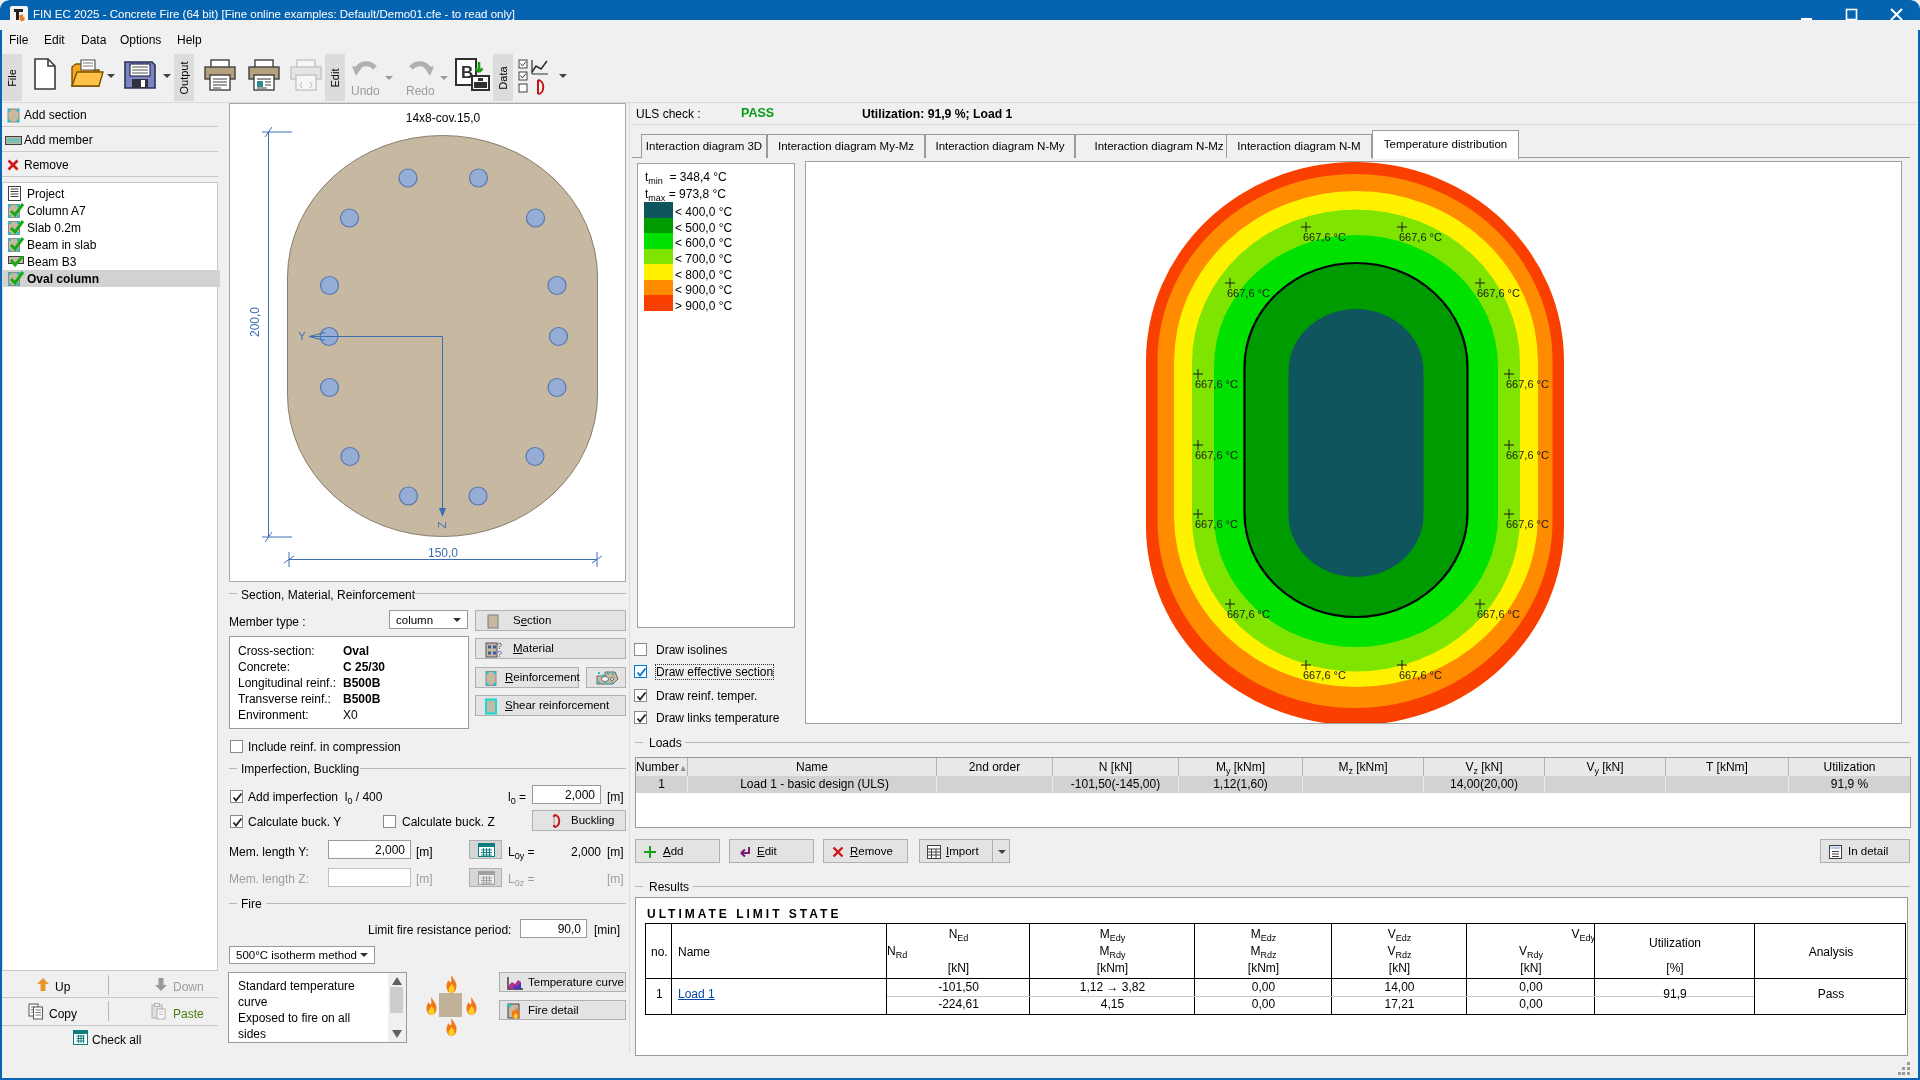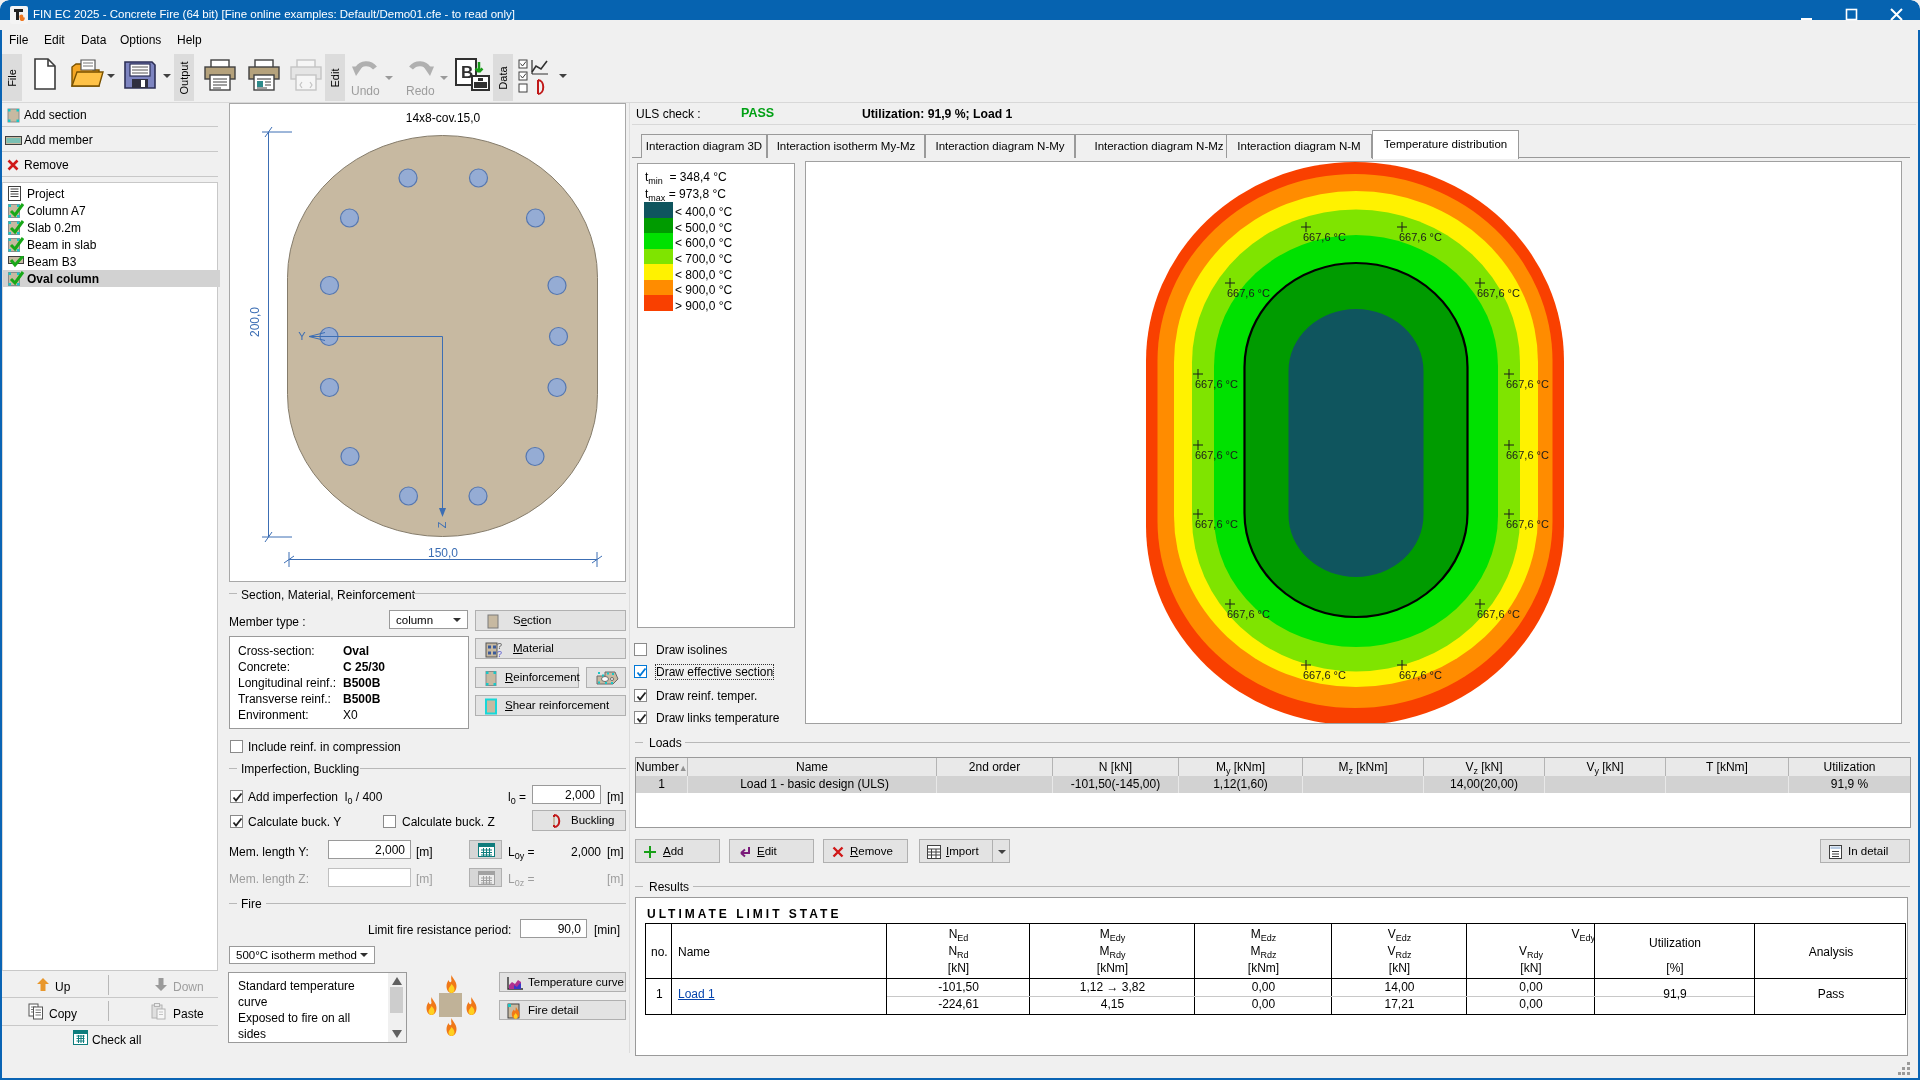--- a/index.html
+++ b/index.html
@@ -283,21 +283,21 @@
           <rect x="5.5" y="4" width="9" height="12" fill="#fff" stroke="#555"></rect>
           <path d="M7.5 7 L13 7 M7.5 9.5 L13 9.5 M7.5 12 L13 12" stroke="#777"></path>
         </svg>
     <div class="bbtn" style="left:49px;top:35px">Copy</div>
     <svg class="abs" style="left:151px;top:31px" width="17" height="17" opacity="0.5">
           <rect x="1" y="2" width="10" height="13" fill="#cfcfcf" stroke="#777"></rect>
           <rect x="3.5" y="0.5" width="5" height="3" fill="#e8e8e8" stroke="#777"></rect>
           <rect x="6" y="6" width="8" height="10" fill="#fff" stroke="#777"></rect>
           <path d="M8 9 L12 9 M8 11.5 L12 11.5" stroke="#999"></path>
         </svg>
-    <div class="bbtn" style="left:173px;top:35px;color:#000000">Paste</div>
+    <div class="bbtn" style="left:173px;top:35px;color:#4d7c0f">Paste</div>
     <svg class="abs" style="left:73px;top:58px" width="15" height="15">
           <rect x="0.5" y="0.5" width="14" height="14" fill="#fff" stroke="#0e7d7d"></rect>
           <rect x="0.5" y="0.5" width="14" height="3.5" fill="#0e7d7d"></rect>
           <path d="M3.5 6 L11.5 6 M3.5 8.5 L11.5 8.5 M3.5 11 L11.5 11 M5.5 5 L5.5 13 M8 5 L8 13 M10.5 5 L10.5 13" stroke="#0e7d7d"></path>
         </svg>
     <div class="bbtn" style="left:92px;top:61px">Check all</div>
   </div>
 </div>
 
 
@@ -553,21 +553,21 @@
   <div class="glabel" style="left:636px;top:107px;font-size:12px">ULS check :</div>
   <div class="glabel" style="left:741px;top:106px;font-size:12.5px;font-weight:bold;color:#00a014">PASS</div>
   <div class="glabel" style="left:862px;top:106.5px;font-size:12.2px;font-weight:bold">Utilization: 91,9 %; Load 1</div>
   <div class="abs" style="left:632px;top:124px;width:1284px;height:1px;background:#d8d8d8"></div>
 
   <div id="tabline"></div>
   <div class="tab" style="left:641px;width:126px">
         <div class="t">Interaction diagram 3D</div>
       </div>
   <div class="tab" style="left:767px;width:158px">
-        <div class="t">Interaction isotherm My-Mz</div>
+        <div class="t">Interaction diagram My-Mz</div>
       </div>
   <div class="tab" style="left:925px;width:150px">
         <div class="t">Interaction diagram N-My</div>
       </div>
   <div class="tab" style="left:1075px;width:168px">
         <div class="t">Interaction diagram N-Mz</div>
       </div>
   <div class="tab" style="left:1226px;width:146px">
         <div class="t">Interaction diagram N-M</div>
       </div>
@@ -773,21 +773,21 @@
       <div class="abs" style="left:820px;top:0;width:1px;height:90px;background:#000"></div>
       <div class="abs" style="left:948px;top:0;width:1px;height:90px;background:#000"></div>
       <div class="abs" style="left:1108px;top:0;width:1px;height:90px;background:#000"></div>
 
       <div class="abs" style="left:0;top:54px;width:1261px;height:1px;background:#000"></div>
       <div class="abs" style="left:241px;top:72px;width:867px;height:1px;background:#c8c8c8"></div>
 
       <div class="abs" style="left:5px;top:21px">no.</div>
       <div class="abs" style="left:32px;top:21px">Name</div>
       <div class="abs" style="left:241px;top:3px;width:143px;text-align:center">N<sub>Ed</sub></div>
-      <div class="abs" style="left:241px;top:20px;width:143px;text-align:center">N<sub>Rd</sub></div>
+      <div class="abs" style="left:241px;top:20px;width:143px;text-align:left">N<sub>Rd</sub></div>
       <div class="abs" style="left:241px;top:37px;width:143px;text-align:center">[kN]</div>
       <div class="abs" style="left:384px;top:3px;width:165px;text-align:center">M<sub>Edy</sub></div>
       <div class="abs" style="left:384px;top:20px;width:165px;text-align:center">M<sub>Rdy</sub></div>
       <div class="abs" style="left:384px;top:37px;width:165px;text-align:center">[kNm]</div>
       <div class="abs" style="left:549px;top:3px;width:137px;text-align:center">M<sub>Edz</sub></div>
       <div class="abs" style="left:549px;top:20px;width:137px;text-align:center">M<sub>Rdz</sub></div>
       <div class="abs" style="left:549px;top:37px;width:137px;text-align:center">[kNm]</div>
       <div class="abs" style="left:686px;top:3px;width:135px;text-align:center">V<sub>Edz</sub></div>
       <div class="abs" style="left:686px;top:20px;width:135px;text-align:center">V<sub>Rdz</sub></div>
       <div class="abs" style="left:686px;top:37px;width:135px;text-align:center">[kN]</div>

